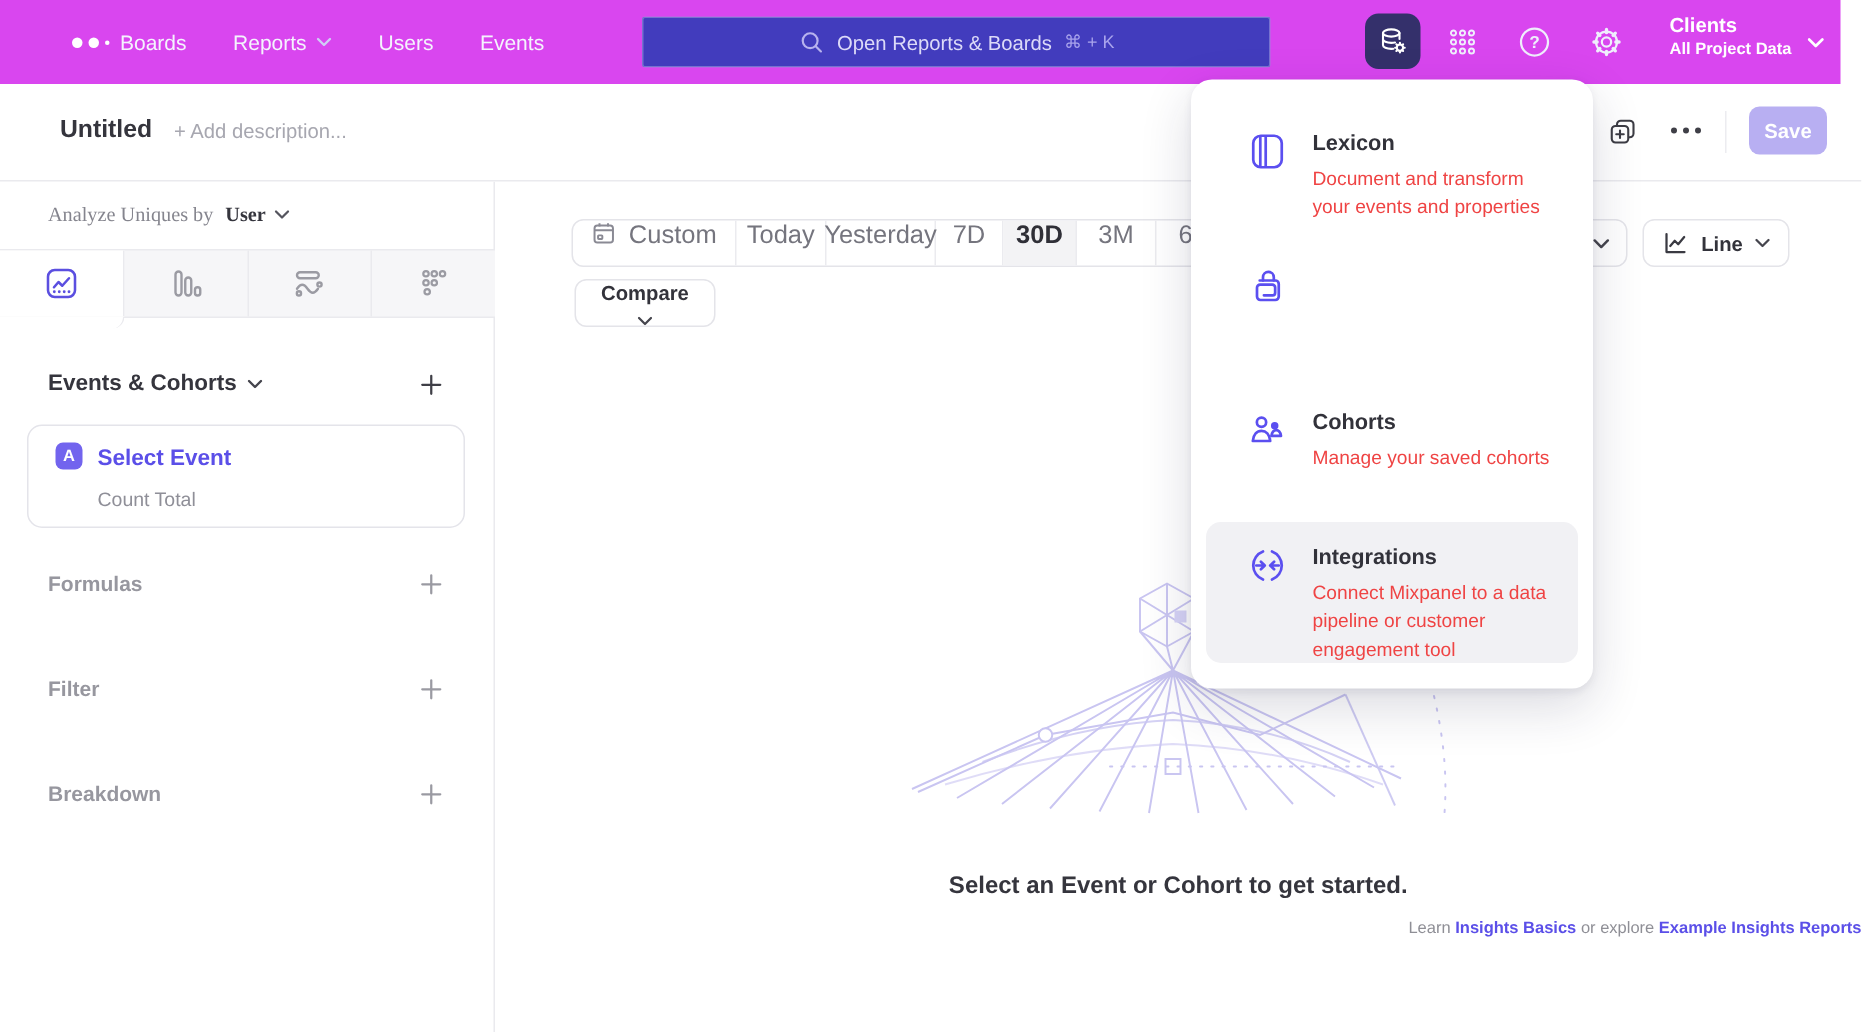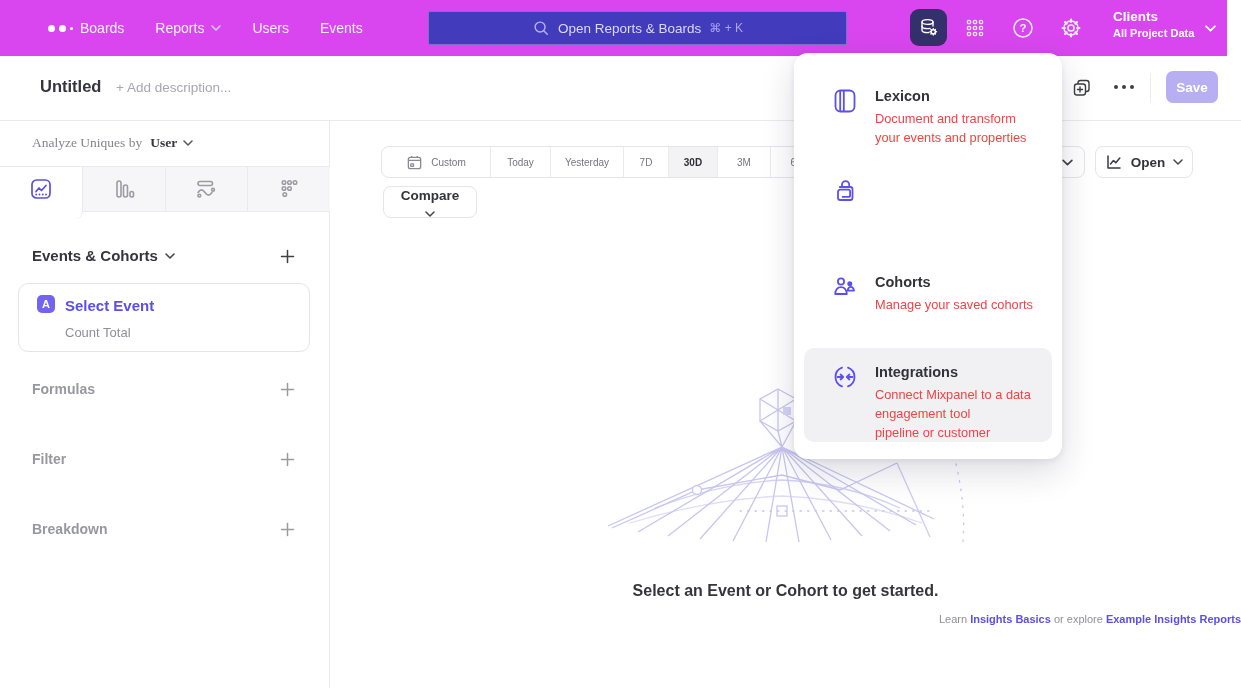--- a/index.html
+++ b/index.html
@@ -59,21 +59,21 @@
                border-radius:10px; background:#fff; cursor:pointer; }
   .abadge { position:absolute; left:18px; top:11px; width:18px; height:18px; border-radius:5px; background:#7264ee;
             color:#fff; font-size:11px; font-weight:700; display:flex; align-items:center; justify-content:center; }
   .evlabel { position:absolute; left:46px; top:13px; font-size:15px; font-weight:600; color:#5b4fe8; }
   .evsub   { position:absolute; left:46px; top:41px; font-size:13px; color:#8f8f98; }
   .grayrow { position:absolute; left:32px; font-size:14px; font-weight:600; color:#97979f; }
 
   
   .segctrl { position:absolute; left:381px; top:146px; height:32px; display:flex; border:1px solid #e4e4e9;
              border-radius:8px; background:#fff; overflow:hidden; z-index:2; }
-  .seg { display:flex; align-items:center; justify-content:center; gap:8px; font-size:10px; color:#75757e;
+  .seg { display:flex; align-items:flex-start; justify-content:center; gap:8px; font-size:17px; color:#75757e;
          border-right:1px solid #ebebef; cursor:pointer; }
   .seg:last-child { border-right:none; }
   .seg.sel { background:#f3f3f5; color:#2f2f37; font-weight:700; }
   .toolbtn { position:absolute; height:32px; border:1px solid #e4e4e9; border-radius:8px; background:#fff;
              display:flex; align-items:center; justify-content:center; gap:8px;
              font-size:13.5px; font-weight:600; color:#33333b; cursor:pointer; z-index:2; }
 
   
   .illus { position:absolute; left:600px; top:380px; z-index:1; }
   .emptyhead { position:absolute; left:330px; top:582px; width:911px; text-align:center;
@@ -305,21 +305,21 @@
   <svg width="11" height="7" viewBox="0 0 10 6">
       <path d="M1 1l4 4 4-4" fill="none" stroke="#45454d" stroke-width="1.5" stroke-linecap="round" stroke-linejoin="round"></path>
     </svg>
 </div>
 
 <div class="toolbtn" style="left:1095px; top:146px; width:98px;">
   <svg width="18" height="18" viewBox="0 0 18 18" fill="none" stroke="#3a3a42" stroke-width="1.5" stroke-linecap="round" stroke-linejoin="round">
     <path d="M3 3v12h12"></path>
       <path d="M5.5 11l3-3.5 2.3 2.3 4-4.8"></path>
   </svg>
-  <span>Open</span>
+  <span>Line</span>
   <svg width="10" height="6" viewBox="0 0 10 6">
       <path d="M1 1l4 4 4-4" fill="none" stroke="#45454d" stroke-width="1.5" stroke-linecap="round" stroke-linejoin="round"></path>
     </svg>
 </div>
 
 <div class="toolbtn" style="left:383px; top:186px; width:94px;flex-direction:column;">
   <span>Compare</span>
   <svg width="10" height="6" viewBox="0 0 10 6">
       <path d="M1 1l4 4 4-4" fill="none" stroke="#45454d" stroke-width="1.5" stroke-linecap="round" stroke-linejoin="round"></path>
     </svg>
@@ -406,18 +406,18 @@
         <path d="M5.5 13h5.5M8.6 10.5L11.2 13l-2.6 2.5"></path>
         <path d="M20.5 13H15M17.4 10.5L14.8 13l2.6 2.5"></path>
       </svg>
     </div>
     <div class="tx">
       <div class="mtitle">
           <span>Integrations</span>
         </div>
       <div class="mdesc">
           <span>Connect Mixpanel to a data</span>
+          <span>pipeline or customer</span>
           <span>engagement tool</span>
-          <span>pipeline or customer</span>
         </div>
     </div>
   </div>
 </div>
 
 </body></html>

